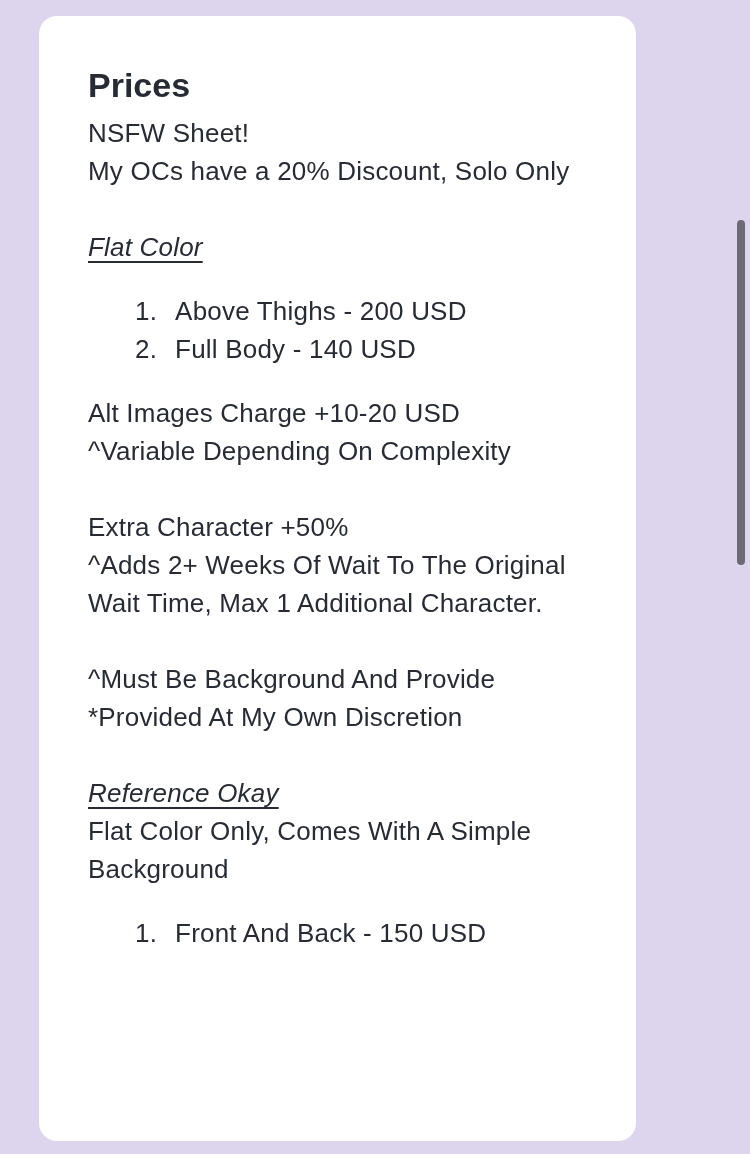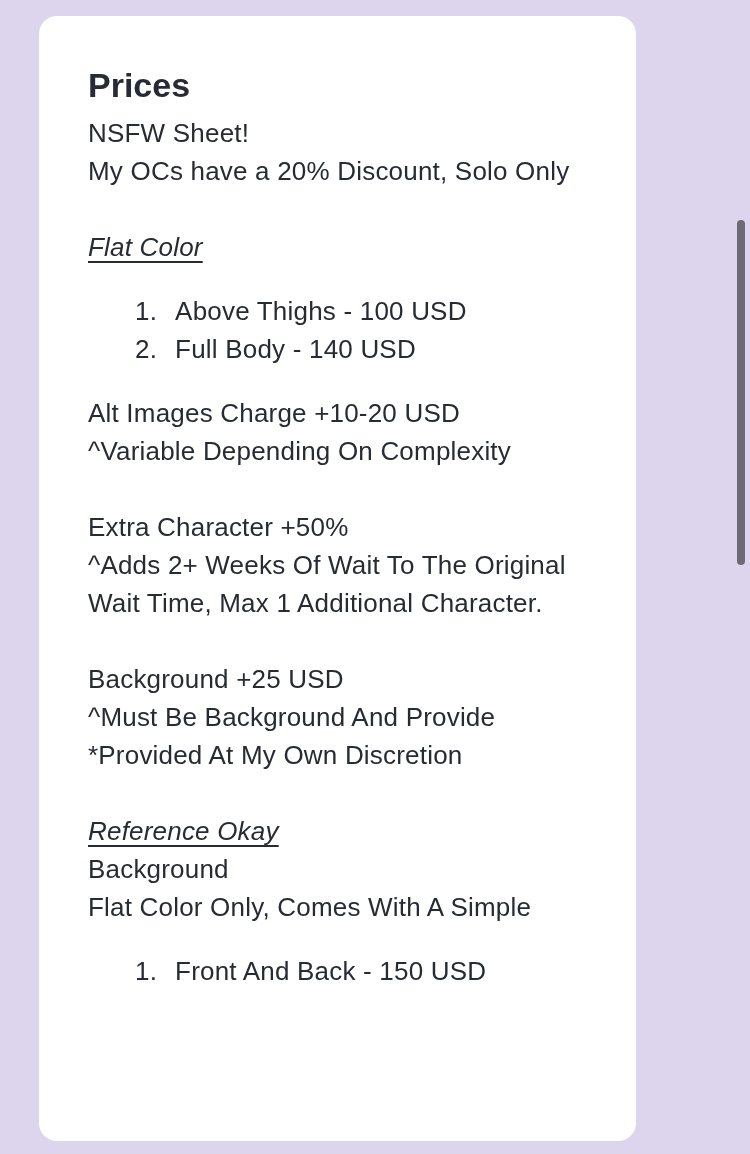--- a/index.html
+++ b/index.html
@@ -76,47 +76,46 @@
 
     <div class="line">NSFW Sheet!</div>
     <div class="line">My OCs have a 20% Discount, Solo Only</div>
 
     <div class="spacer"></div>
 
     <div class="line u">Flat Color</div>
 
     <ol class="price-list">
       <li>
-          <span>Above Thighs - 100 USD</span>
+          <span>Above Thighs - 200 USD</span>
         </li>
       <li>
           <span>Full Body - 140 USD</span>
         </li>
     </ol>
 
     <div class="line">Alt Images Charge +10-20 USD</div>
     <div class="line">^Variable Depending On Complexity</div>
 
     <div class="spacer"></div>
 
     <div class="line">Extra Character +50%</div>
     <div class="line">^Adds 2+ Weeks Of Wait To The Original</div>
     <div class="line">Wait Time, Max 1 Additional Character.</div>
 
     <div class="spacer"></div>
 
-    <div class="line">Background +25 USD</div>
     <div class="line">^Must Be Background And Provide</div>
     <div class="line">*Provided At My Own Discretion</div>
 
     <div class="spacer"></div>
 
     <div class="line u">Reference Okay</div>
+    <div class="line">Flat Color Only, Comes With A Simple</div>
     <div class="line">Background</div>
-    <div class="line">Flat Color Only, Comes With A Simple</div>
 
     <ol class="price-list">
       <li>
           <span>Front And Back - 150 USD</span>
         </li>
     </ol>
 
   </div>
 </div>
 

